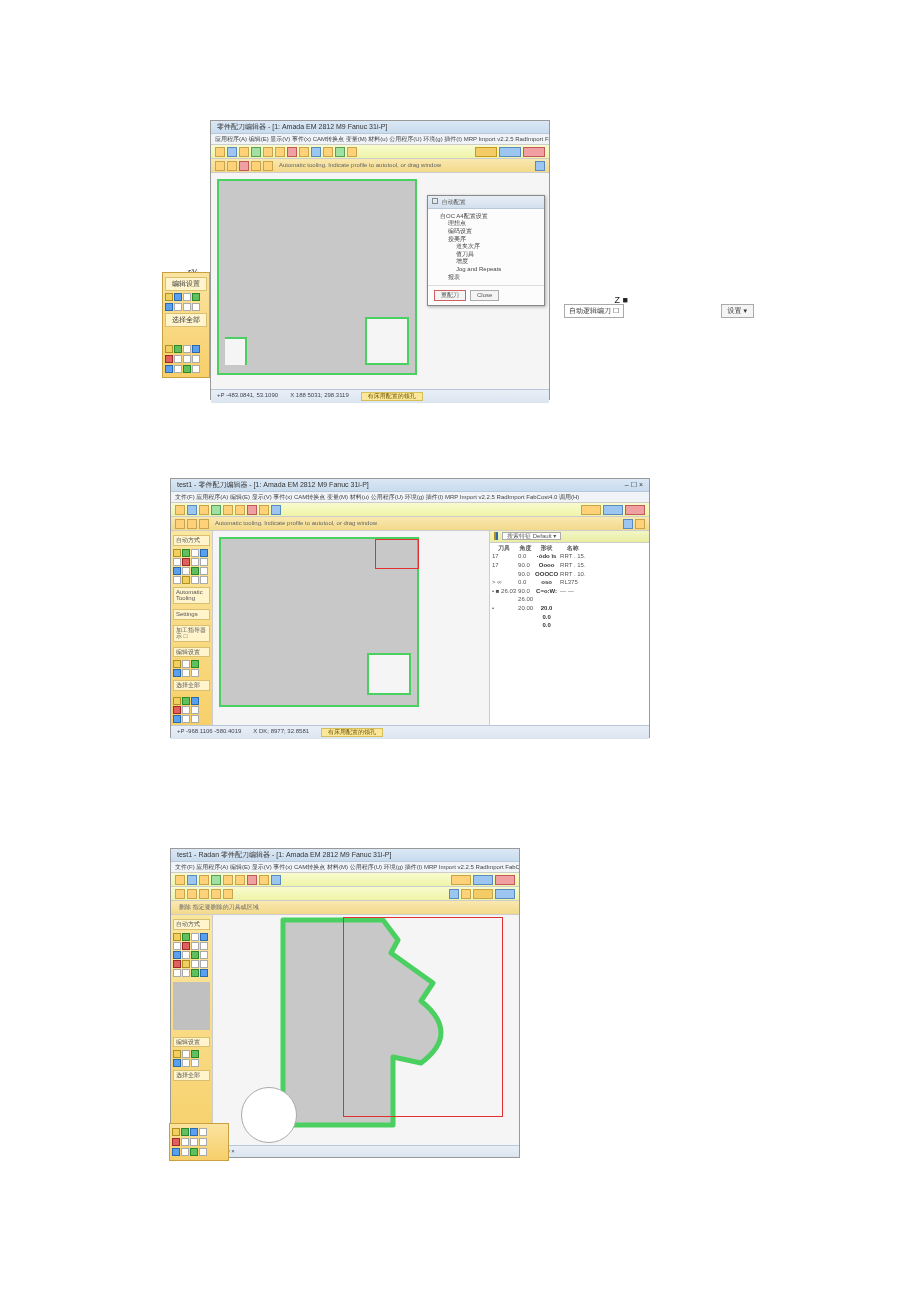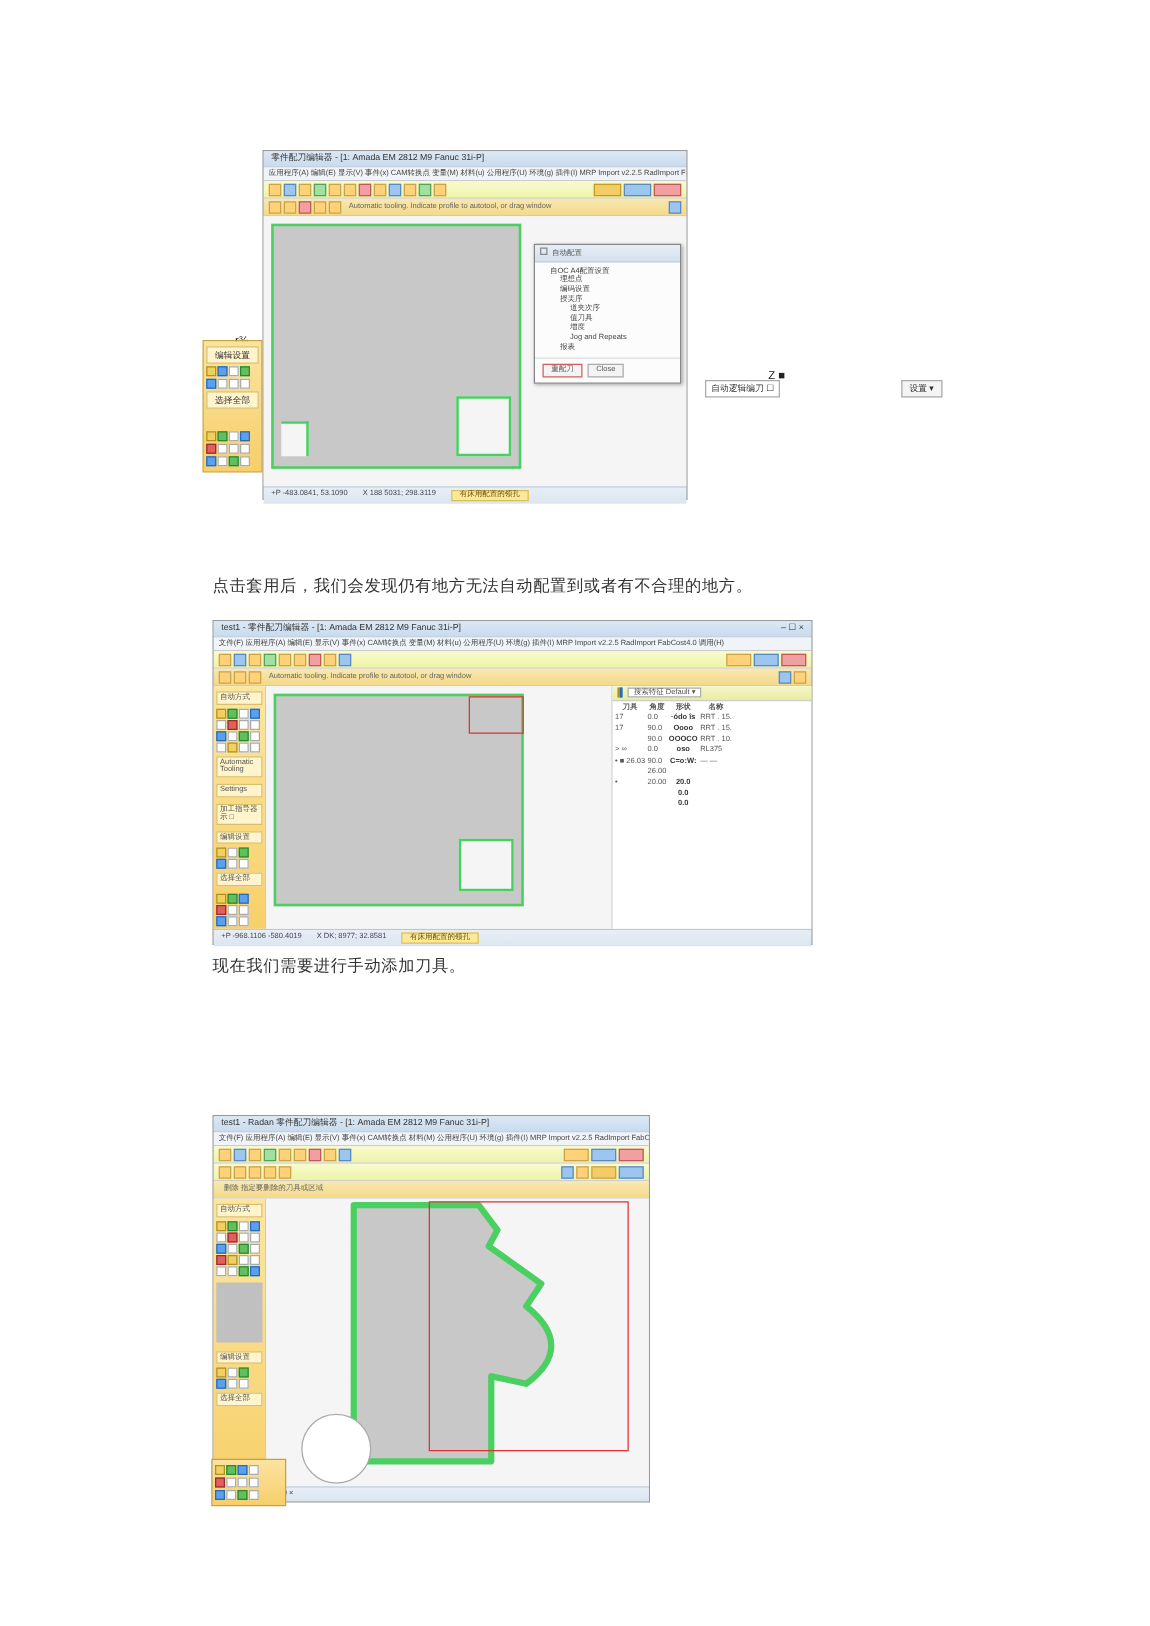--- a/index.html
+++ b/index.html
@@ -291,21 +291,20 @@
         </div>
     </div>
 
     <div style="position:absolute;left:394px;top:184px;width:190px;font-size:7px;">
       <span style="display:inline-block;border:1px solid #aaa;padding:1px 4px;background:#fff">
         <span>自动逻辑编刀</span> ☐
       </span>
       <span style="float:right;display:inline-block;border:1px solid #aaa;padding:1px 6px;background:#f4f4f4">设置 ▾</span>
     </div>
   </div>
-  <div class="caption">点击套用后，我们会发现仍有地方无法自动配置到或者有不合理的地方。</div>
 
   <div style="height:18px"></div>
 
   <div class="section" id="shot2">
     <div class="app-window">
       <div class="titlebar">
         <span>test1 - 零件配刀编辑器 - [1: Amada EM 2812 M9 Fanuc 31i-P]</span>
         <span>–   ☐   ×</span>
       </div>
       <div class="menubar">文件(F)  应用程序(A)  编辑(E)  显示(V)  事件(x)  CAM转换点  变量(M)  材料(u)  公用程序(U)  环境(g)  插件(I)  MRP Import v2.2.5  RadImport  FabCost4.0  调用(H)</div>
@@ -468,21 +467,20 @@
           </tbody>
             </table>
         </div>
       </div>
       <div class="statusbar">
         <span>+P -968.1106  -580.4019</span>
         <span>X DK; 8977;  32.8581</span>
         <span class="status-warn">有床用配置的领孔</span>
       </div>
     </div>
-    <div class="caption" style="margin-top:8px;">现在我们需要进行手动添加刀具。</div>
   </div>
 
   <div style="height:50px"></div>
 
   <div class="section" id="shot3">
     <div class="app-window">
       <div class="titlebar">
         <span>test1 - Radan 零件配刀编辑器 - [1: Amada EM 2812 M9 Fanuc 31i-P]</span>
       </div>
       <div class="menubar">文件(F)  应用程序(A)  编辑(E)  显示(V)  事件(x)  CAM转换点  材料(M)  公用程序(U)  环境(g)  插件(I)  MRP Import v2.2.5  RadImport  FabCost4.0  调用(H)</div>

